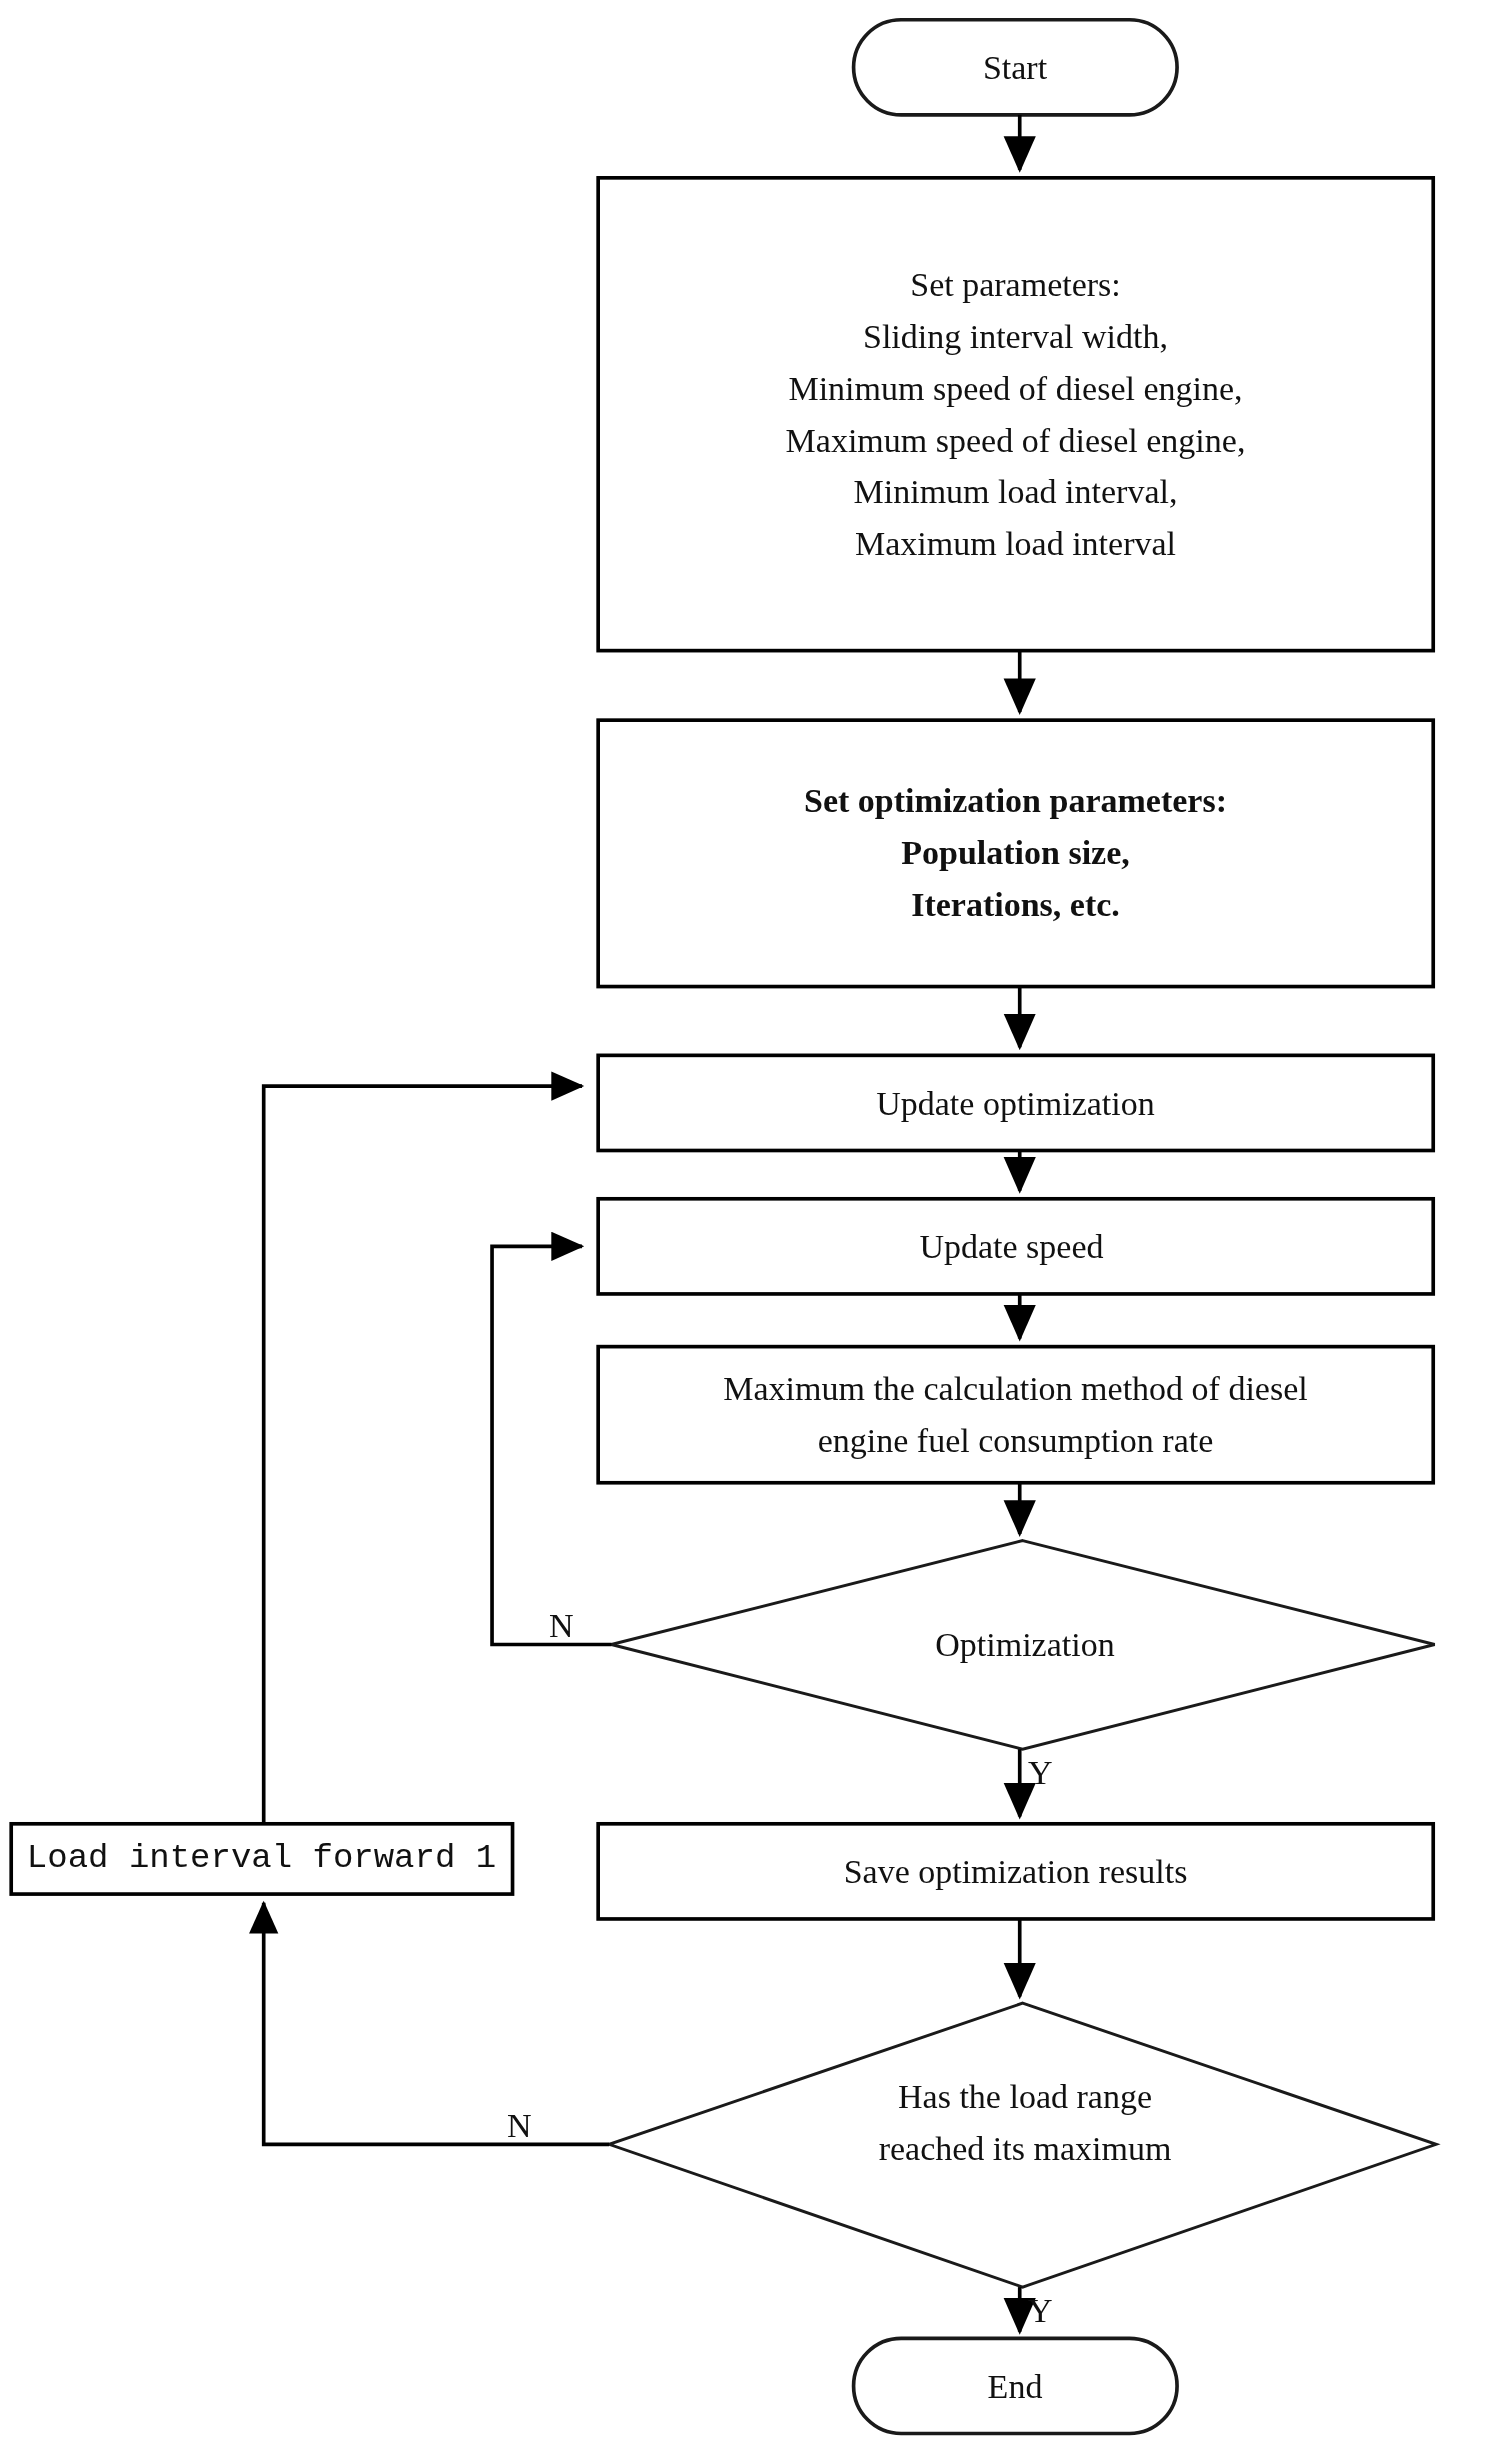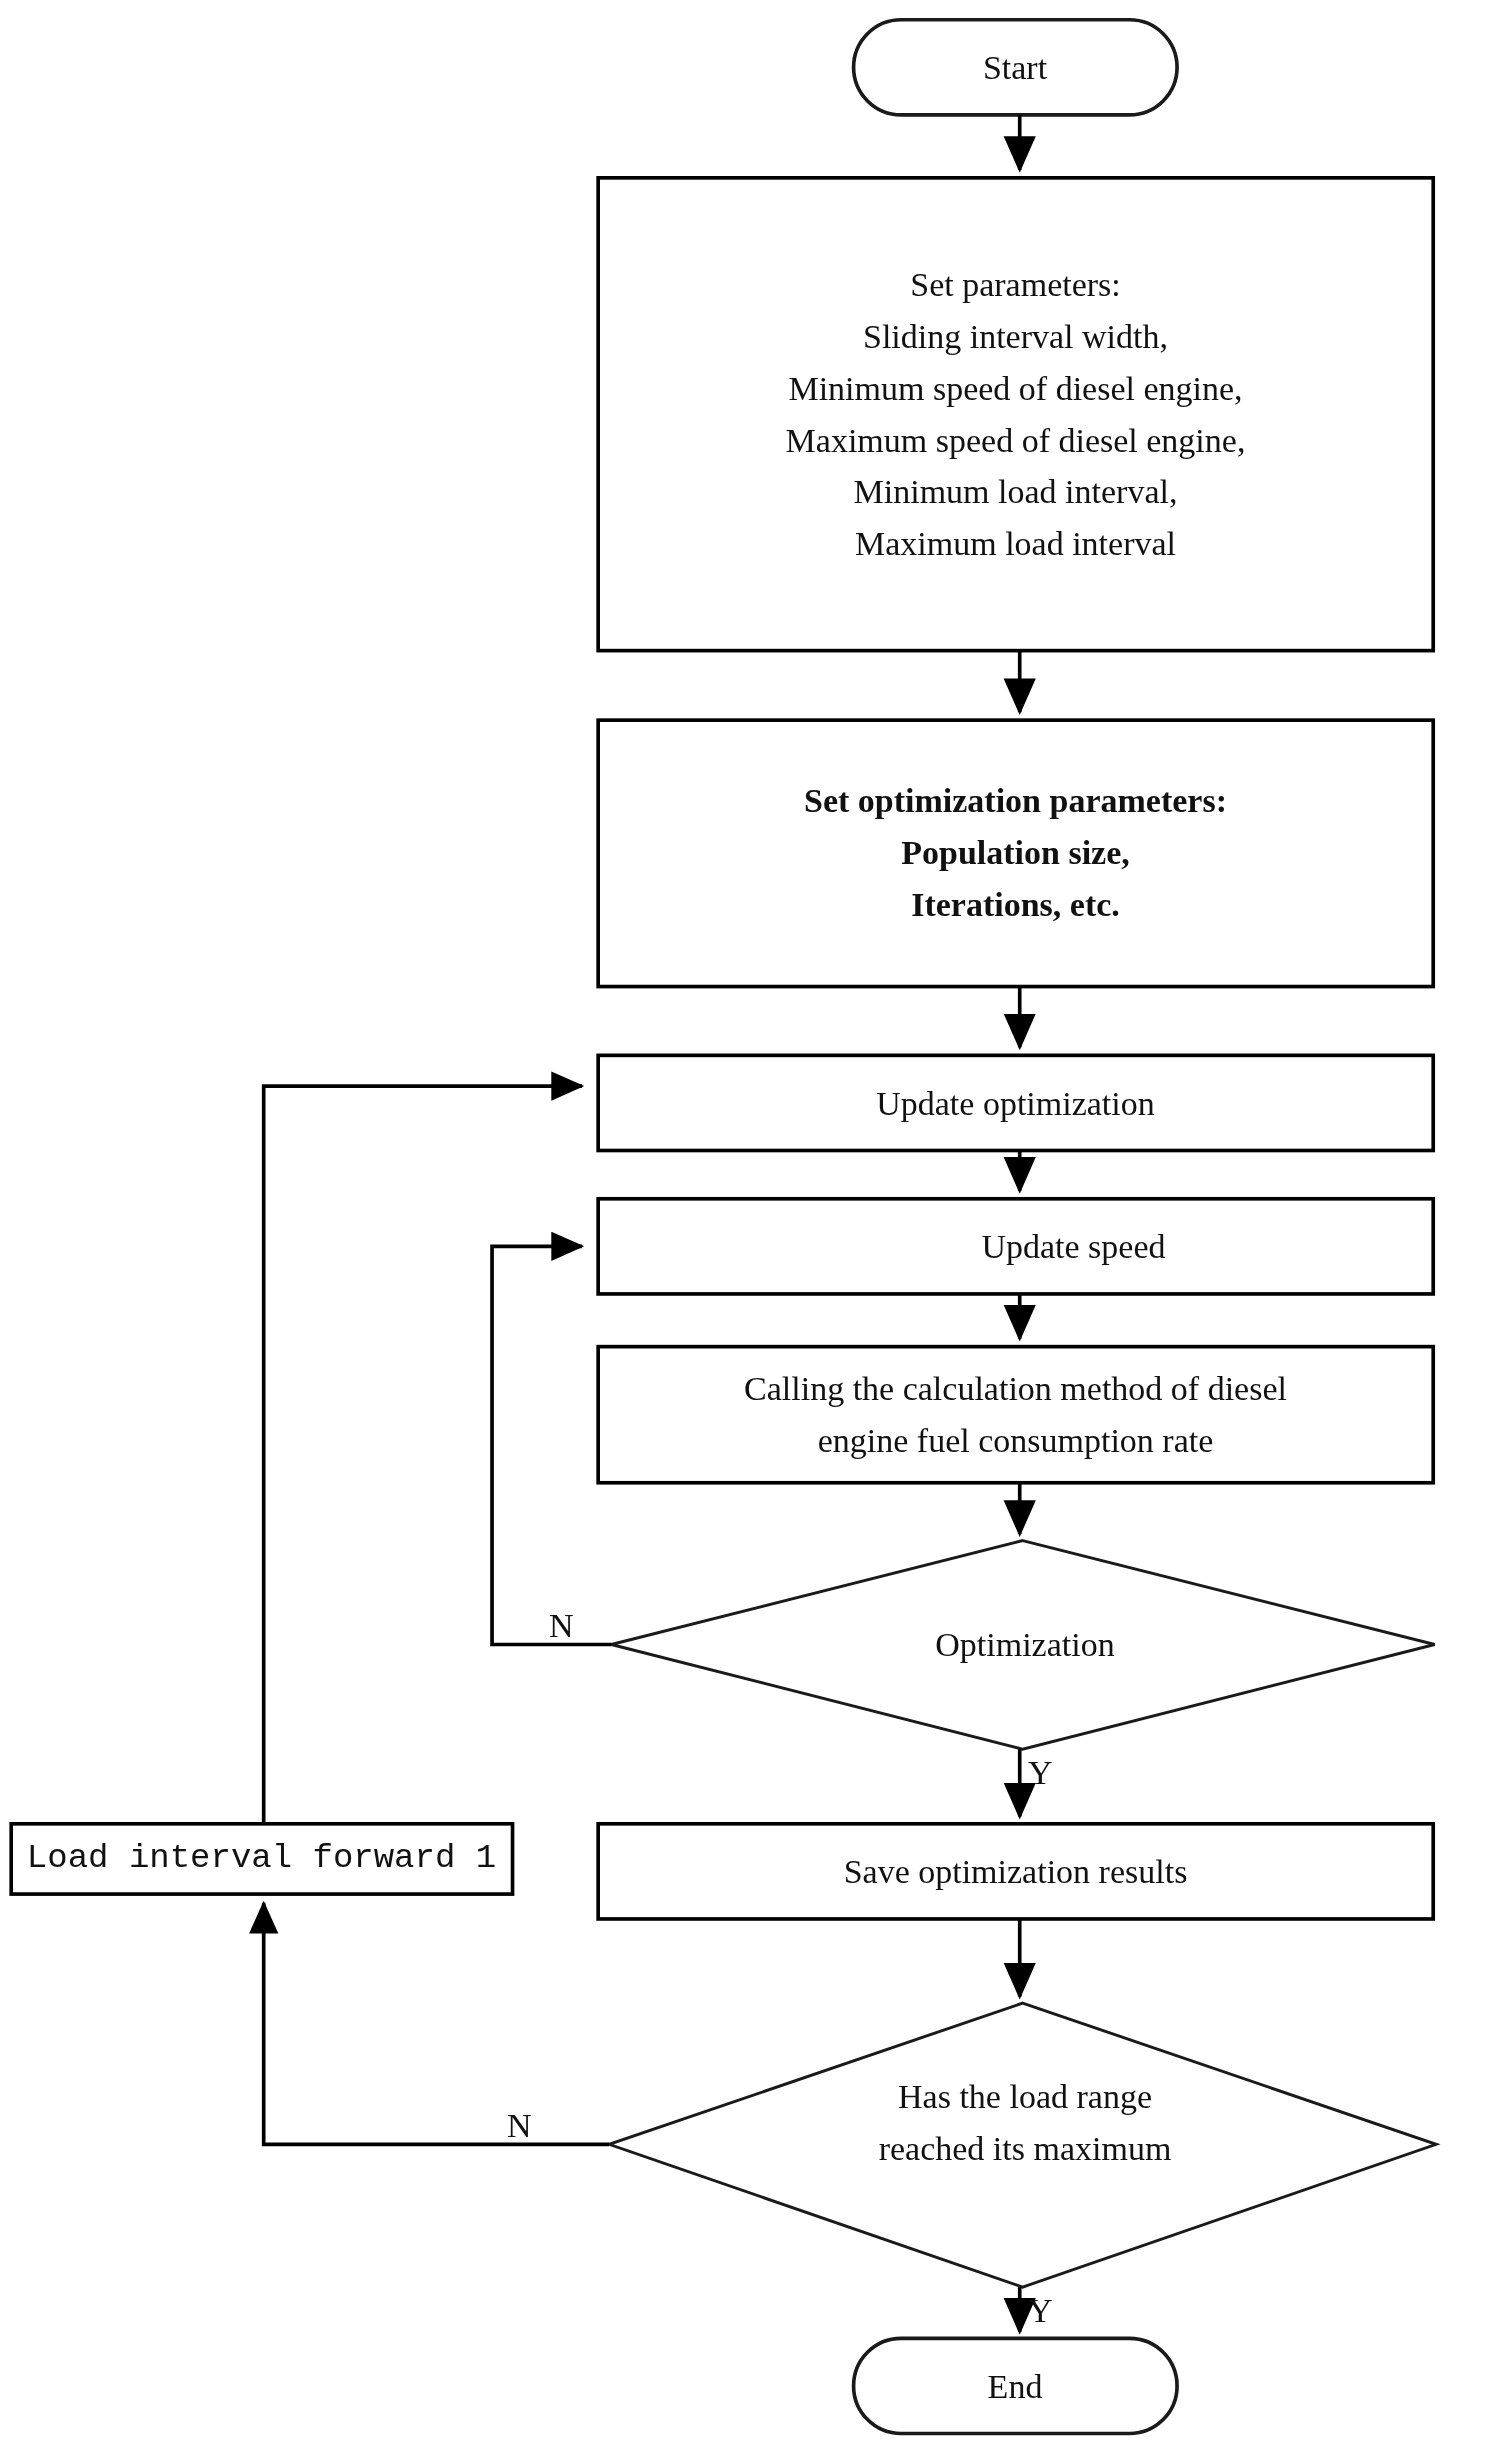--- a/index.html
+++ b/index.html
@@ -101,23 +101,23 @@
 Maximum load interval</div>
 
   <div class="lbl" style="left:853px; top:20px; width:324px; height:95px;">Start</div>
 
   <div class="lbl" style="left:598px; top:720px; width:835px; height:266px;font-weight:bold;">Set optimization parameters:
 Population size,
 Iterations, etc.</div>
 
   <div class="lbl" style="left:598px; top:1056px; width:835px; height:95px;">Update optimization</div>
 
-  <div class="lbl" style="left:632px; top:1199px; width:835px; height:95px;padding-left:24px;">Update speed</div>
+  <div class="lbl" style="left:570px; top:1199px; width:835px; height:95px;padding-left:24px;">Update speed</div>
 
-  <div class="lbl" style="left:598px; top:1347px; width:835px; height:136px;">Calling the calculation method of diesel
+  <div class="lbl" style="left:598px; top:1347px; width:835px; height:136px;">Maximum the calculation method of diesel
 engine fuel consumption rate</div>
 
   <div class="lbl" style="left:732px; top:1608px; width:586px; height:73px;text-align:center;">Optimization</div>
 
   <div class="lbl" style="left:11px; top:1824px; width:501px; height:70px;font-family:Liberation Mono, monospace;">Load interval forward 1</div>
 
   <div class="lbl" style="left:598px; top:1824px; width:835px; height:95px;">Save optimization results</div>
 
   <div class="lbl" style="left:732px; top:2064px; width:586px; height:117px;">Has the load range
 reached its maximum</div>

